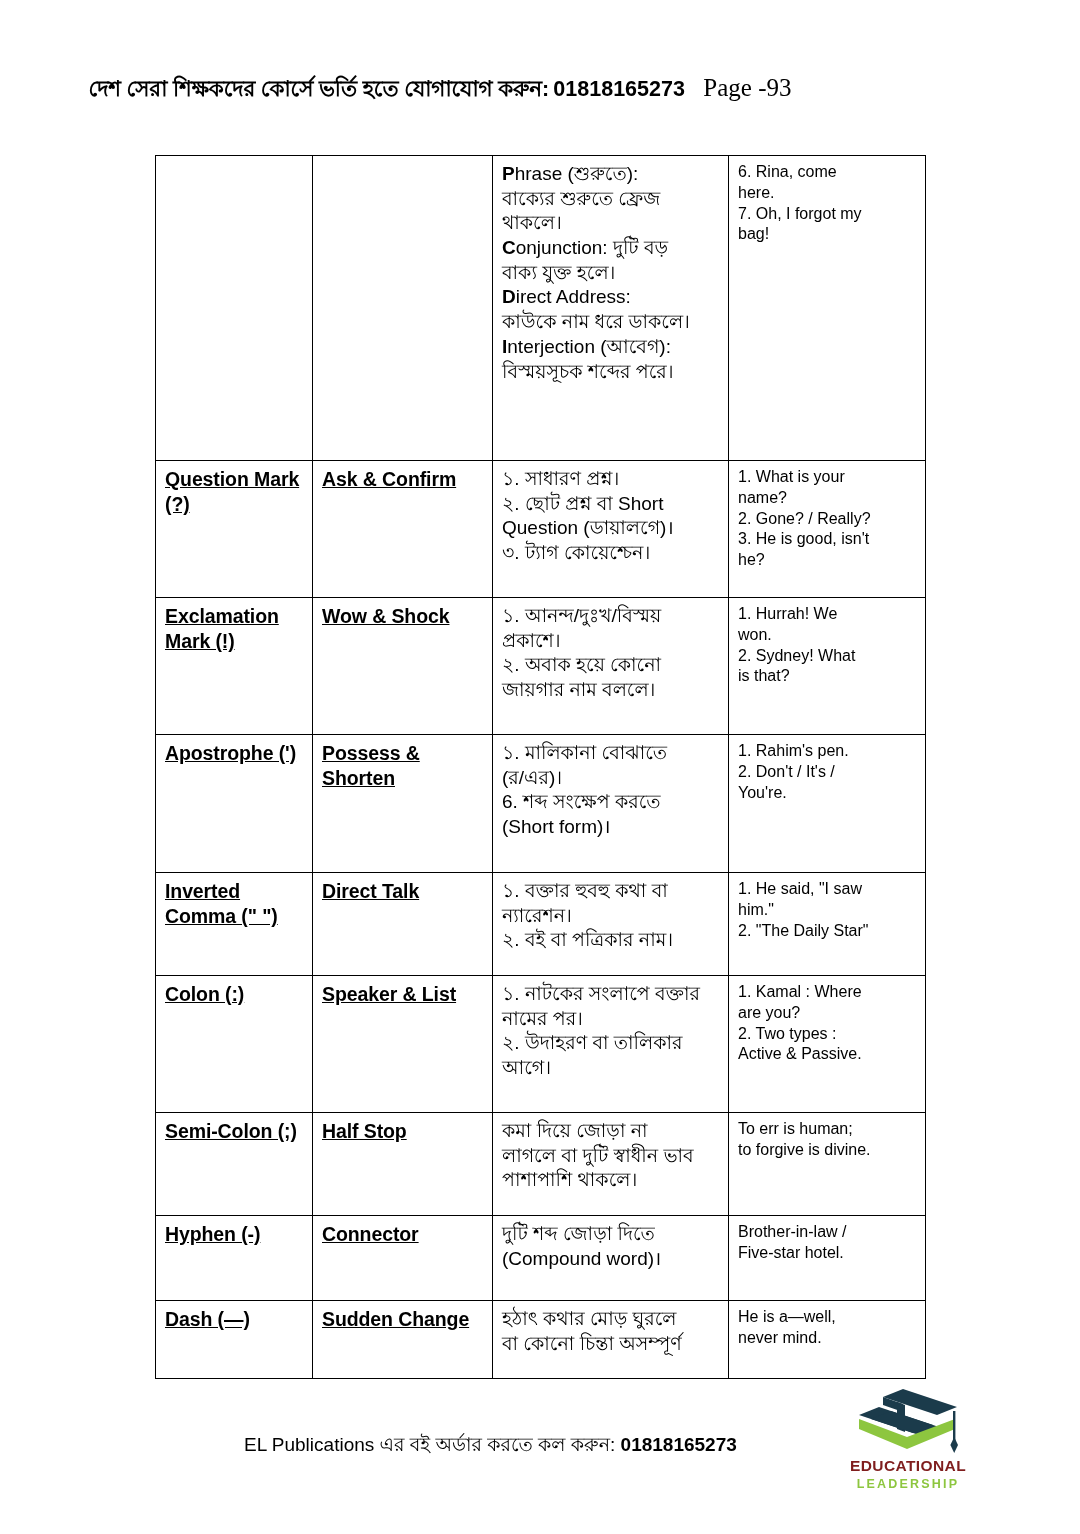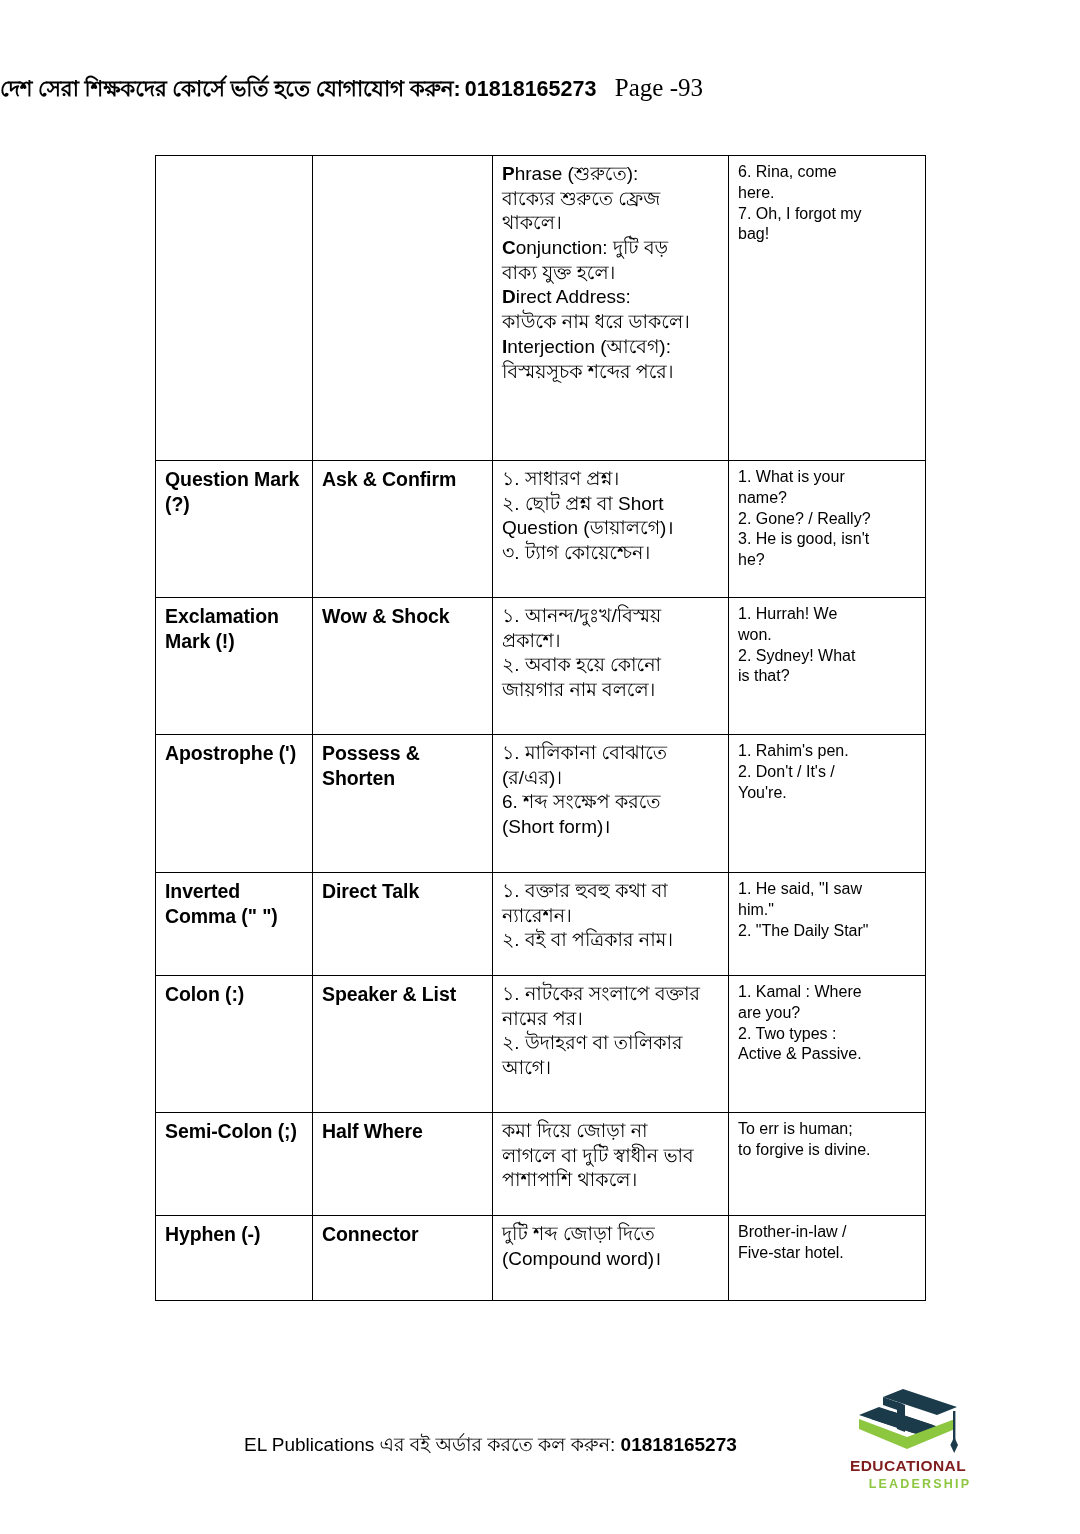--- a/index.html
+++ b/index.html
@@ -16,21 +16,21 @@
     color: #000000;
     overflow: hidden;
   }
 
   
   .page-header {
     position: absolute;
     top: 72px;
     left: 0;
     width: 880px;
-    text-align: left;
+    text-align: center;
     white-space: nowrap;
   }
   .header-bangla {
     font-family: "Liberation Sans", sans-serif;
     font-weight: bold;
     font-size: 21.5px;
     letter-spacing: -0.2px;
   }
   .header-phone {
     font-family: "Liberation Sans", sans-serif;
@@ -63,20 +63,21 @@
   .col-mark   { width: 157px; }
   .col-use    { width: 180px; }
   .col-rule   { width: 236px; }
   .col-ex     { width: 197px; }
 
   .cell-mark, .cell-use {
     font-weight: bold;
     font-size: 19.5px;
     line-height: 1.26;
     letter-spacing: -0.1px;
+    text-decoration: underline;
   }
   .cell-rule {
     font-size: 19px;
     line-height: 1.62;
   }
   .cell-rule .ln { display: block; }
   .cell-rule .bold-cap { font-weight: bold; }
   .cell-ex {
     font-size: 16px;
     line-height: 1.30;
@@ -123,21 +124,21 @@
     top: 72px;
     width: 126px;
     text-align: center;
     font-size: 15.5px;
     font-weight: bold;
     letter-spacing: 0.4px;
     color: #7f1d1d;
   }
   .logo-word-lead {
     position: absolute;
-    left: 12px;
+    left: 0;
     top: 92px;
     width: 126px;
     text-align: center;
     font-size: 12.5px;
     font-weight: bold;
     letter-spacing: 2.2px;
     color: #8DC63F;
   }
 </style>
 </head>
@@ -258,21 +259,21 @@
       <td class="cell-ex">
         <span class="ln">1. Kamal : Where</span>
         <span class="ln">are you?</span>
         <span class="ln">2. Two types :</span>
         <span class="ln">Active &amp; Passive.</span>
       </td>
     </tr>
 
     <tr class="row-semi">
       <td class="cell-mark">Semi-Colon (;)</td>
-      <td class="cell-use">Half Where</td>
+      <td class="cell-use">Half Stop</td>
       <td class="cell-rule">
         <span class="ln">কমা দিয়ে জোড়া না</span>
         <span class="ln">লাগলে বা দুটি স্বাধীন ভাব</span>
         <span class="ln">পাশাপাশি থাকলে।</span>
       </td>
       <td class="cell-ex">
         <span class="ln">To err is human;</span>
         <span class="ln">to forgive is divine.</span>
       </td>
     </tr>
@@ -283,20 +284,32 @@
       <td class="cell-rule">
         <span class="ln">দুটি শব্দ জোড়া দিতে</span>
         <span class="ln">(Compound word)।</span>
       </td>
       <td class="cell-ex">
         <span class="ln">Brother-in-law /</span>
         <span class="ln">Five-star hotel.</span>
       </td>
     </tr>
 
+    <tr class="row-dash">
+      <td class="cell-mark">Dash (—)</td>
+      <td class="cell-use">Sudden Change</td>
+      <td class="cell-rule">
+        <span class="ln">হঠাৎ কথার মোড় ঘুরলে</span>
+        <span class="ln">বা কোনো চিন্তা অসম্পূর্ণ</span>
+      </td>
+      <td class="cell-ex">
+        <span class="ln">He is a—well,</span>
+        <span class="ln">never mind.</span>
+      </td>
+    </tr>
 
   </tbody>
 </table>
 
 <div class="page-footer">
   <div class="footer-text">
     <span>EL Publications এর বই অর্ডার করতে কল করুন:</span>
     <span class="ft-bold">01818165273</span>
   </div>
 

